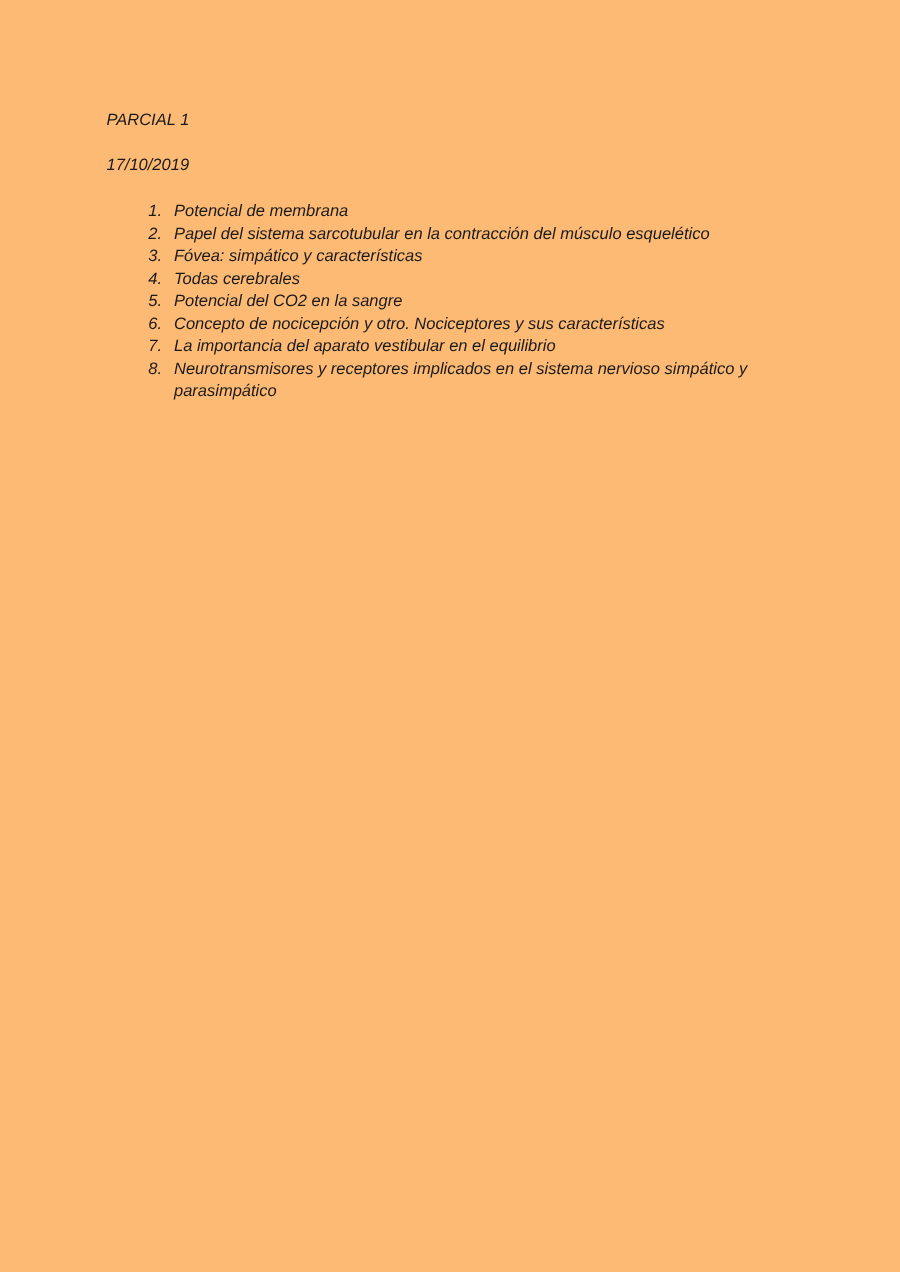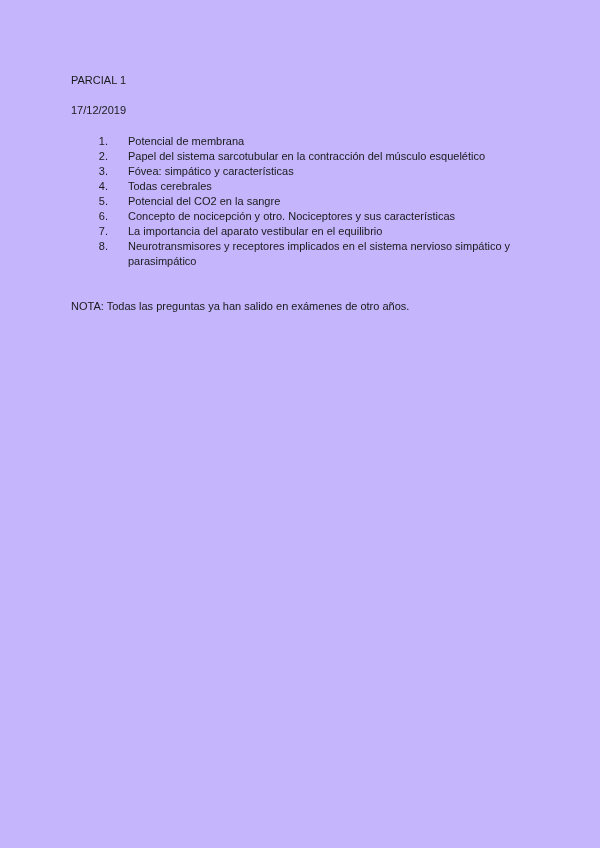--- a/index.html
+++ b/index.html
@@ -13,21 +13,22 @@
       position: relative;
       overflow: hidden;
       font-family: "Liberation Sans", sans-serif;
       font-size: 11px;
       color: #1a1a1a;
     }
     .page {
       position: absolute;
       left: 0; top: 0;
       width: 600px; height: 848px;
-      background: #c4b5fd;
+      background: #fdba74;
+      font-style: italic;
     }
     .title {
       position: absolute;
       left: 71px;
       top: 74px;
       line-height: 13px;
       white-space: nowrap;
     }
     .date {
       position: absolute;
@@ -52,36 +53,35 @@
     .qnum {
       width: 20px;
       flex: 0 0 20px;
       text-align: right;
       padding-right: 0;
       box-sizing: border-box;
     }
     .qtext {
       padding-left: 8px;
       flex: 1;
-      margin-left: 12px;
     }
     .note {
       position: absolute;
       left: 71px;
       top: 300px;
       line-height: 13px;
       white-space: nowrap;
     }
   </style>
 </head>
 <body>
 
 <div class="page">
   <div class="title">PARCIAL 1</div>
-  <div class="date">17/12/2019</div>
+  <div class="date">17/10/2019</div>
 
   <ol class="qlist">
     <li>
       <span class="qnum">1.</span>
       <span class="qtext">Potencial de membrana</span>
     </li>
     <li>
       <span class="qnum">2.</span>
       <span class="qtext">Papel del sistema sarcotubular en la contracción del músculo esquelético</span>
     </li>
@@ -104,14 +104,13 @@
     <li>
       <span class="qnum">7.</span>
       <span class="qtext">La importancia del aparato vestibular en el equilibrio</span>
     </li>
     <li>
       <span class="qnum">8.</span>
       <span class="qtext">Neurotransmisores y receptores implicados en el sistema nervioso simpático y parasimpático</span>
     </li>
   </ol>
 
-  <div class="note">NOTA: Todas las preguntas ya han salido en exámenes de otro años.</div>
 </div>
 
 </body></html>

